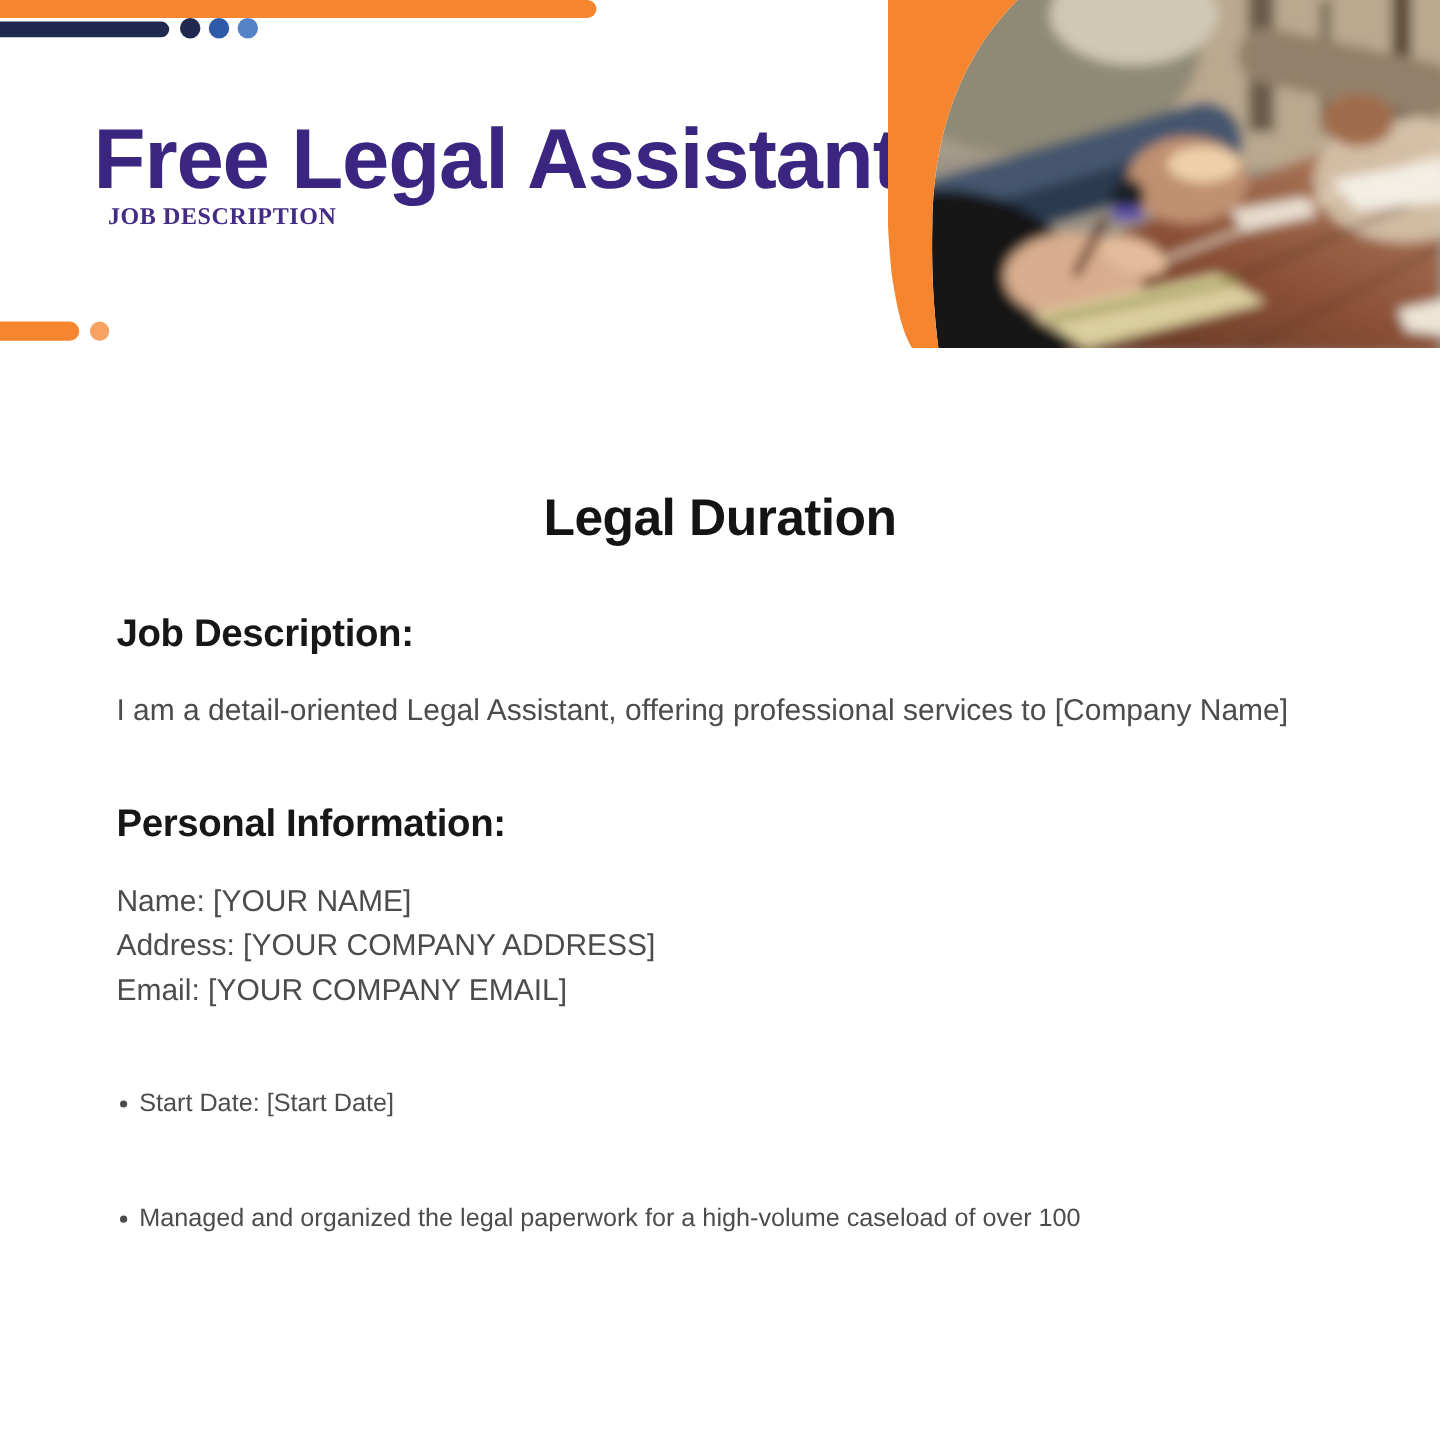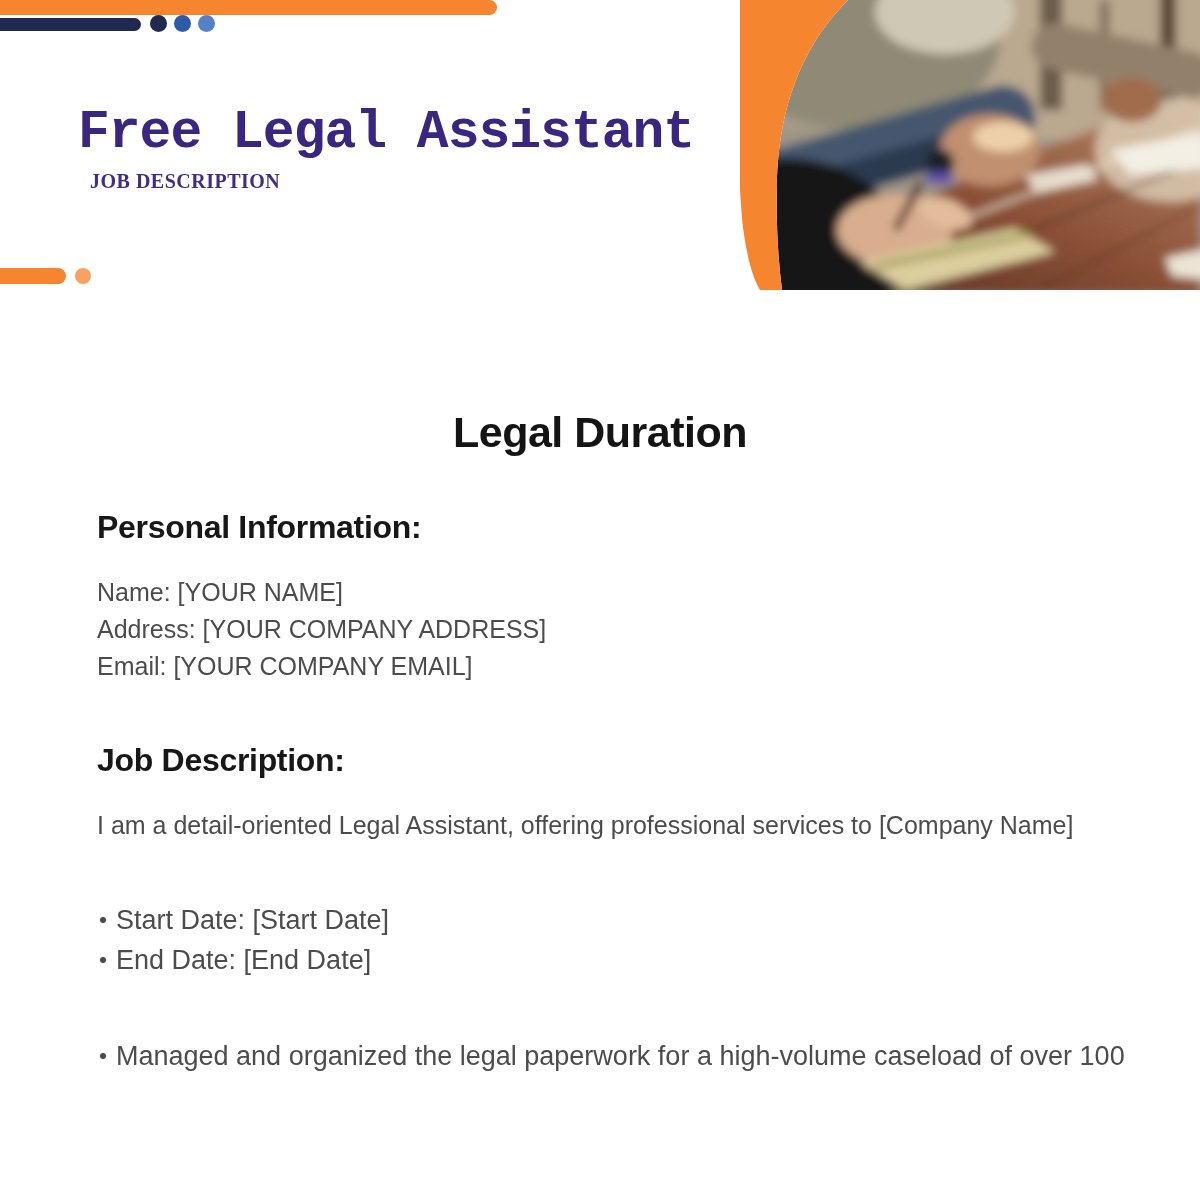--- a/index.html
+++ b/index.html
@@ -24,21 +24,21 @@
     background:var(--accent-orange);border-radius:0 8px 8px 0;}
   .bar-navy{position:absolute;left:0;top:18px;width:141px;height:13px;
     background:var(--navy);border-radius:0 7px 7px 0;}
   .dot{position:absolute;top:15px;width:17px;height:17px;border-radius:50%;}
   .d1{left:150px;background:var(--navy);}
   .d2{left:174px;background:var(--dot-blue);}
   .d3{left:198px;background:var(--dot-light-blue);}
   
   .brand{position:absolute;left:78px;top:107px;}
   .brand-title{
-    font-family:Liberation Mono, monospace;font-weight:700;font-size:53px;line-height:53px;
+    font-family:Liberation Sans, sans-serif;font-weight:700;font-size:71px;line-height:53px;
     color:var(--brand-purple);letter-spacing:-1px;white-space:nowrap;}
   .brand-subtitle{
     font-family:Liberation Serif, serif;font-weight:700;font-size:20px;line-height:20px;
     margin:11px 0 0 12px;color:var(--brand-purple-sub);letter-spacing:0.5px;white-space:nowrap;}
   
   .dash-orange{position:absolute;left:0;top:268px;width:66px;height:16px;
     background:var(--accent-orange);border-radius:0 9px 9px 0;}
   .dash-dot{position:absolute;left:75px;top:268px;width:16px;height:16px;border-radius:50%;
     background:var(--accent-orange-light);}
   
@@ -47,21 +47,21 @@
   .doc{position:absolute;left:97px;top:406px;width:1006px;}
   .doc-title{margin:0;font-size:43px;line-height:52px;font-weight:700;text-align:center;
     color:var(--title-text);letter-spacing:-0.5px;}
   #sections{margin:0;}
   .section{margin-top:56px;}
   .section:first-child{margin-top:50px;}
   .section-heading{margin:0;font-size:32px;line-height:38px;font-weight:700;
     color:var(--heading-text);letter-spacing:-0.3px;}
   .section-content{margin-top:28px;}
   .line,.para{margin:0;font-size:25px;line-height:37px;color:var(--body-text);white-space:nowrap;}
-  .bullet{position:relative;padding-left:19px;font-size:27px;line-height:40px;
+  .bullet{position:relative;padding-left:19px;font-size:21px;line-height:40px;
     color:var(--body-text);white-space:nowrap;}
   .bullet-dot{position:absolute;left:3px;top:17px;width:6px;height:6px;border-radius:50%;
     background:var(--body-text);}
 </style>
 </head>
 <body>
 
 <div class="page">
 
   <div class="bar-orange"></div>
@@ -133,37 +133,36 @@
         </g>
       </g>
       <path d="M-5,0 C-4,90 -2,180 3,228 C8,262 13,278 20,290 L42,290 C38,258 36,225 37,185 C38,135 48,60 108,0 Z" fill="var(--accent-orange)"></path>
     </svg>
   </div>
 
   <main class="doc">
     <h1 class="doc-title">Legal Duration</h1>
     <div id="sections">
         <section class="section">
+          <h2 class="section-heading">Job Description:</h2>
+          <div class="section-content">
+            <p class="para">I am a detail-oriented Legal Assistant, offering professional services to [Company Name]</p>
+          </div>
+        </section>
+        <section class="section">
           <h2 class="section-heading">Personal Information:</h2>
           <div class="section-content">
             <div class="line">Name: [YOUR NAME]</div>
             <div class="line">Address: [YOUR COMPANY ADDRESS]</div>
             <div class="line">Email: [YOUR COMPANY EMAIL]</div>
           </div>
         </section>
         <section class="section">
-          <h2 class="section-heading">Job Description:</h2>
-          <div class="section-content">
-            <p class="para">I am a detail-oriented Legal Assistant, offering professional services to [Company Name]</p>
-          </div>
-        </section>
-        <section class="section">
           <div class="section-content">
             <div class="bullet"><span class="bullet-dot"></span><span class="bullet-text">Start Date: [Start Date]</span></div>
-            <div class="bullet"><span class="bullet-dot"></span><span class="bullet-text">End Date: [End Date]</span></div>
           </div>
         </section>
         <section class="section">
           <div class="section-content">
             <div class="bullet"><span class="bullet-dot"></span><span class="bullet-text">Managed and organized the legal paperwork for a high-volume caseload of over 100</span></div>
           </div>
         </section>
       </div>
   </main>
 

